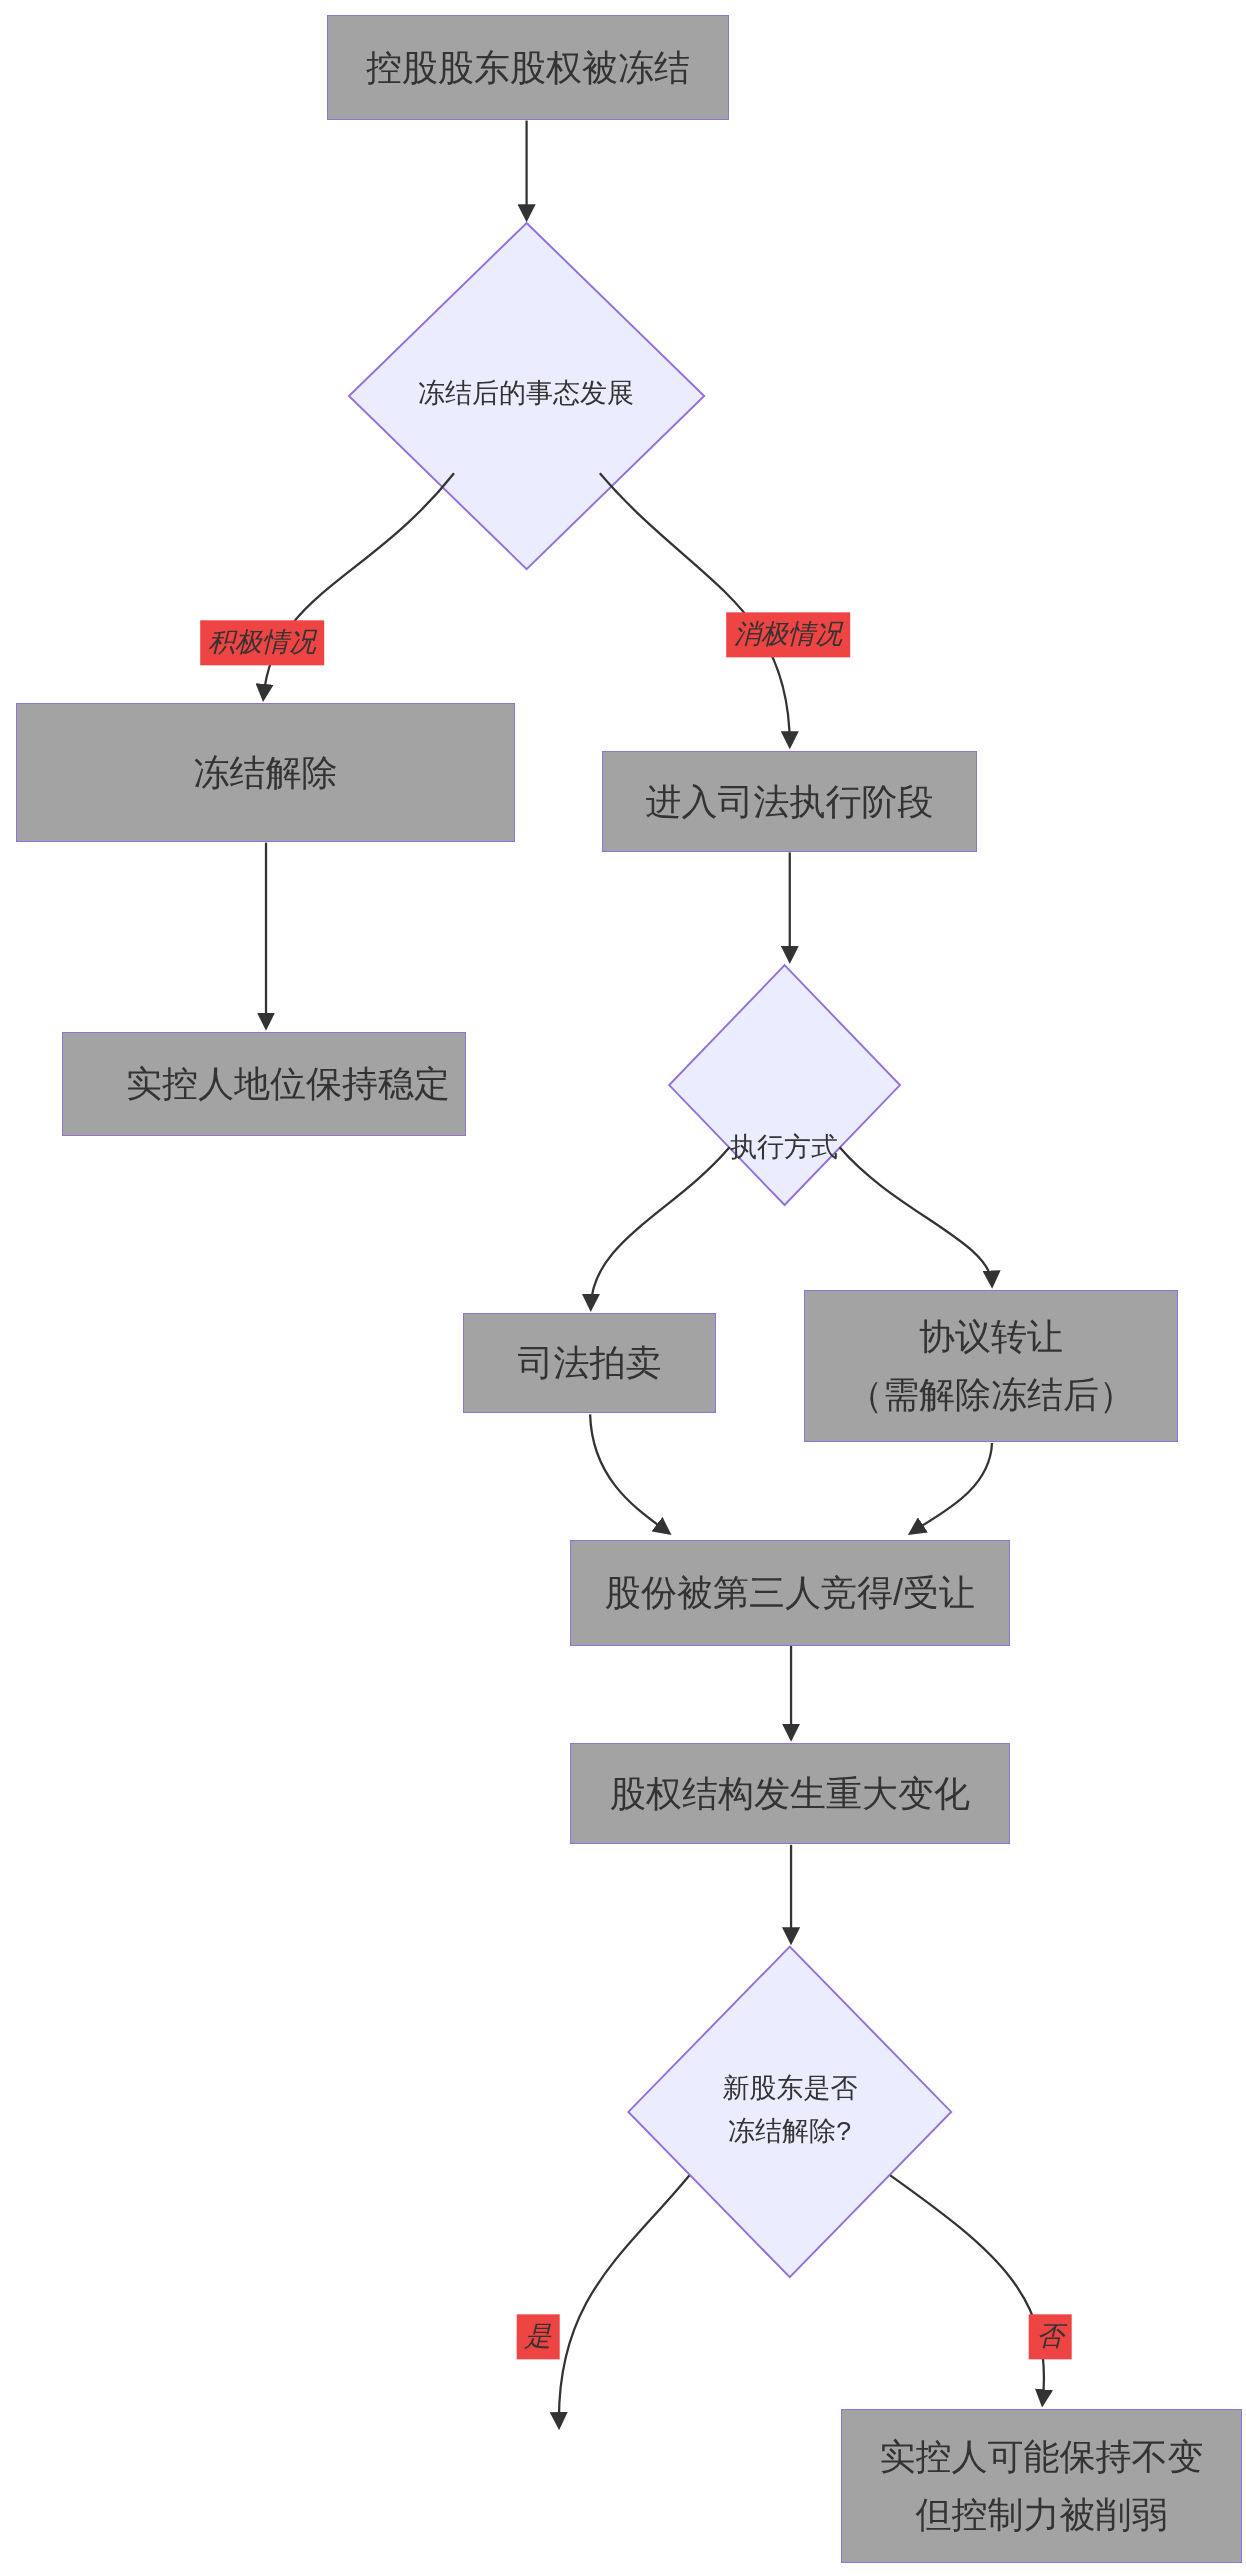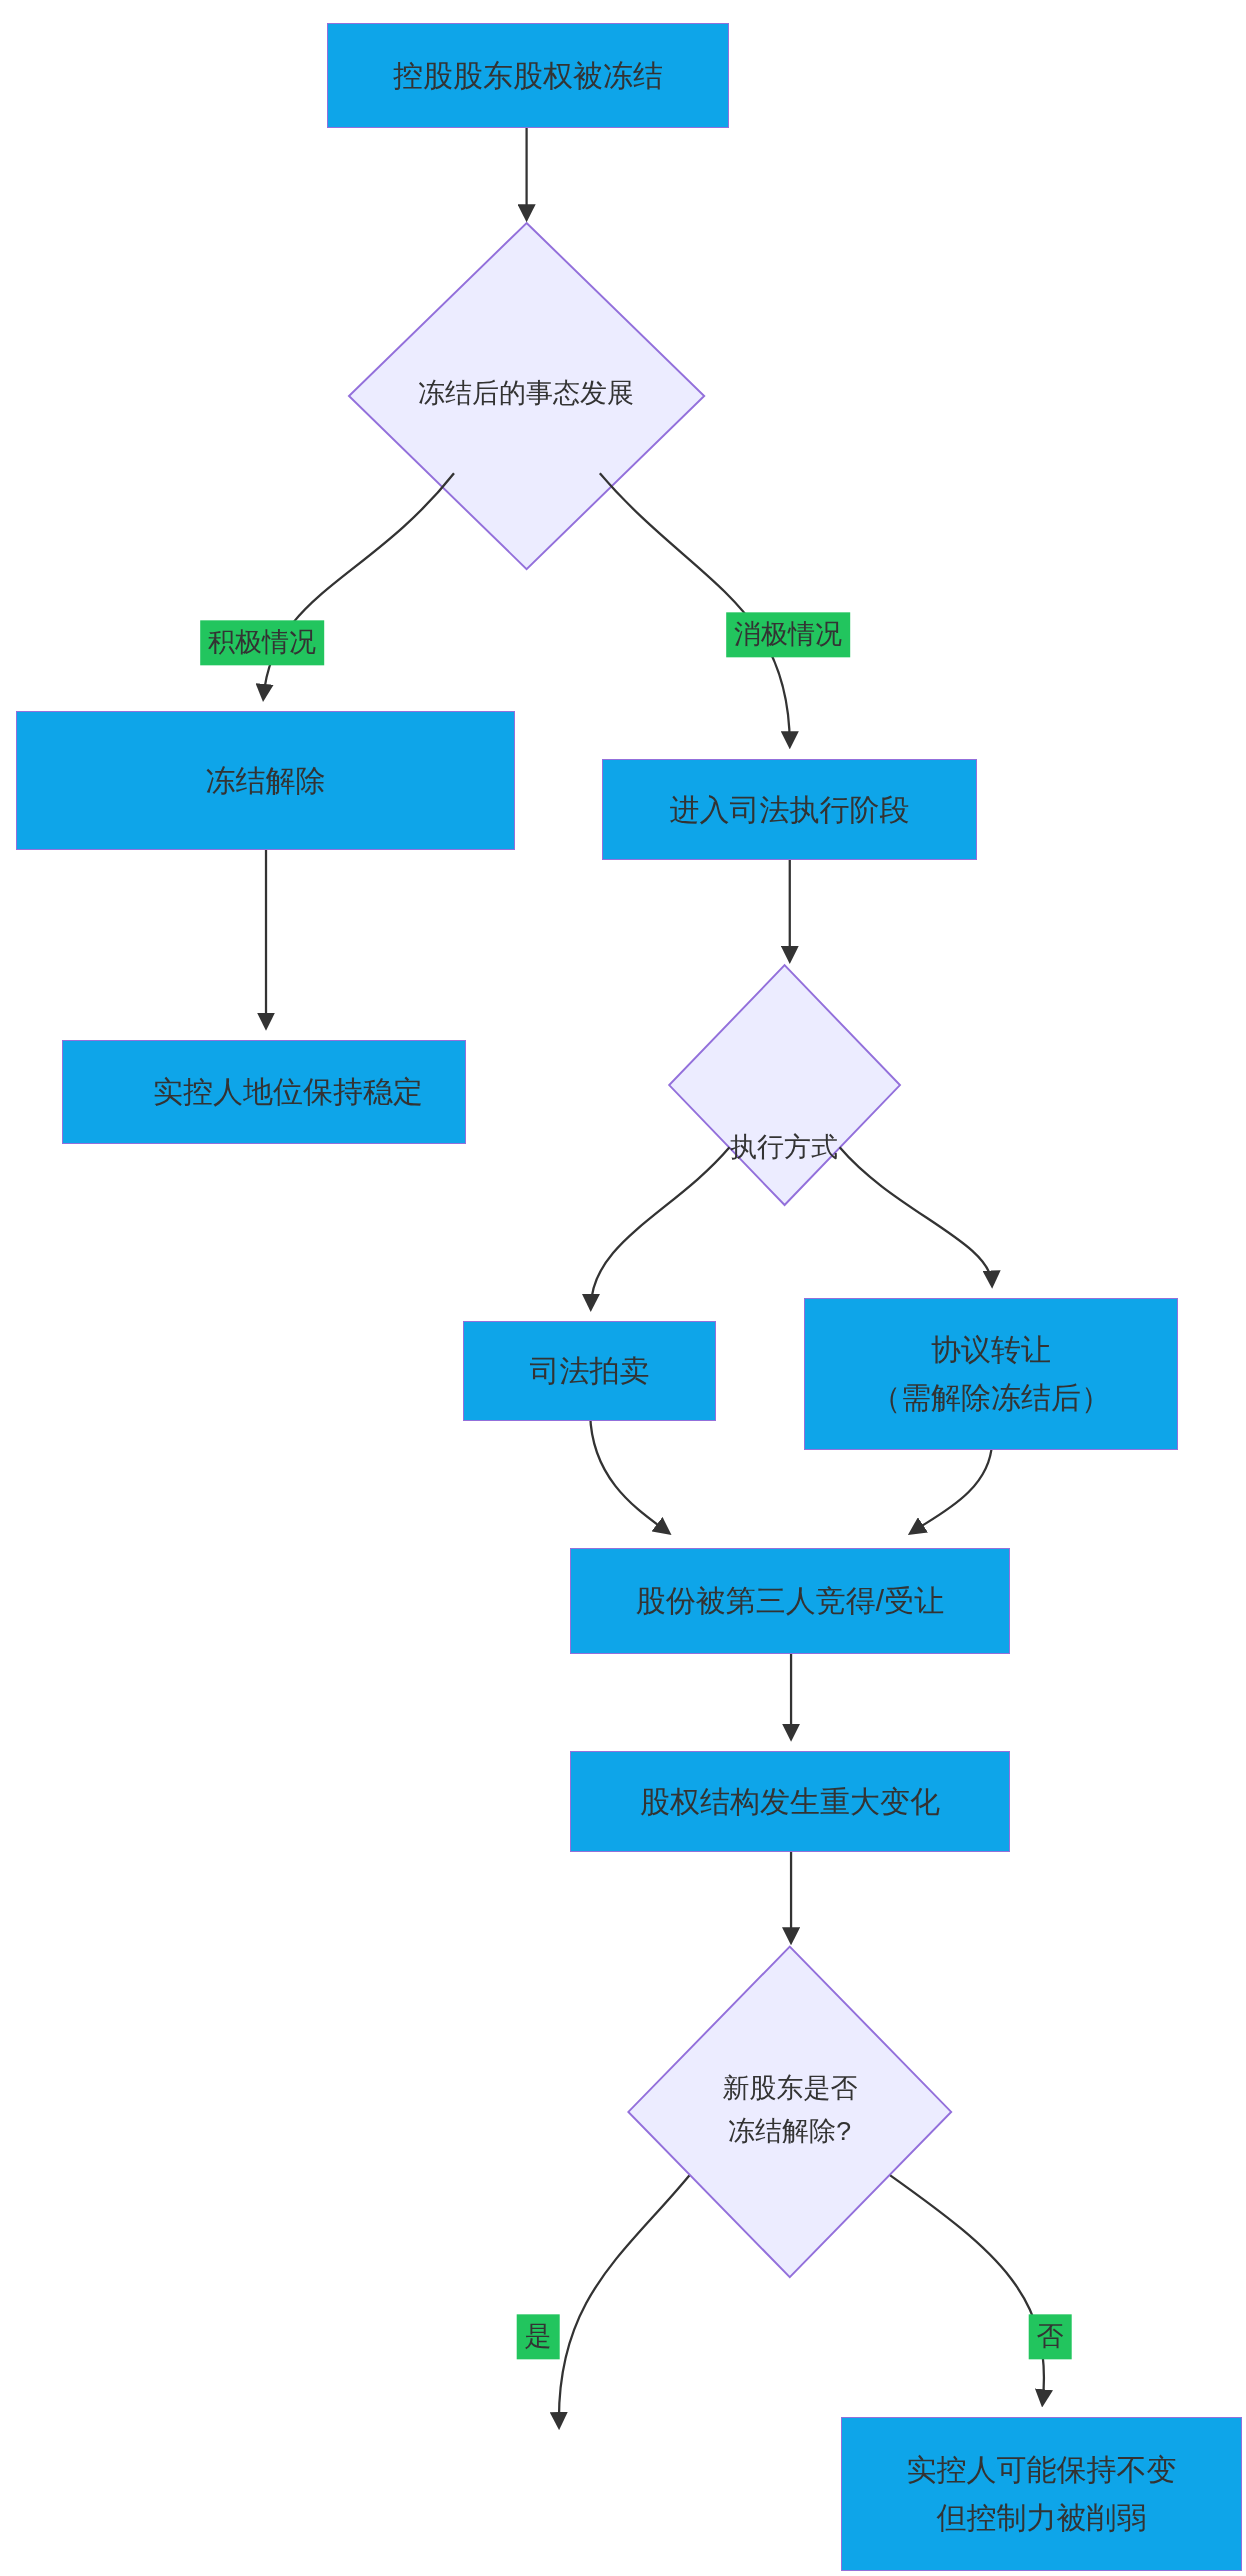--- a/index.html
+++ b/index.html
@@ -6,45 +6,46 @@
   .canvas{
     position:relative;
     width:1247px;height:2576px;
     background:#ffffff;
     font-family:"Liberation Sans","DejaVu Sans",sans-serif;
     color:#333333;
   }
   svg.edges{position:absolute;left:0;top:0;width:1247px;height:2576px;}
   .node{
     position:absolute;
-    background:#0ea5e9;
+    background:#a3a3a3;
     border:1.9px solid #9370DB;
     box-sizing:border-box;
     display:flex;flex-direction:column;
     align-items:center;justify-content:center;
     text-align:center;
-    font-size:30px;line-height:1.6;color:#333333;margin-top:8px;
+    font-size:36px;line-height:1.6;color:#333333;
   }
   .diamond-label{
     position:absolute;
     display:flex;flex-direction:column;
     align-items:center;justify-content:center;
     text-align:center;
     font-size:27px;line-height:1.6;color:#333333;
     transform:translate(-50%,-50%);
     white-space:nowrap;
     font-family:Liberation Mono, monospace;
   }
   .edge-label{
     position:absolute;
-    background:#22c55e;
+    background:#ef4444;
     padding:5.8px 7.8px;
     font-size:27px;line-height:1.25;color:#333333;
     transform:translate(-50%,-50%);
     white-space:nowrap;
+    font-style:italic;
   }
 </style>
 </head>
 <body>
 
 <div class="canvas">
 
   <svg class="edges" viewBox="0 0 1923 3974" xmlns="http://www.w3.org/2000/svg">
     <defs>
       <marker id="arrow" viewBox="0 0 10 10" refX="7.5" refY="5" markerWidth="8" markerHeight="8" orient="auto">

